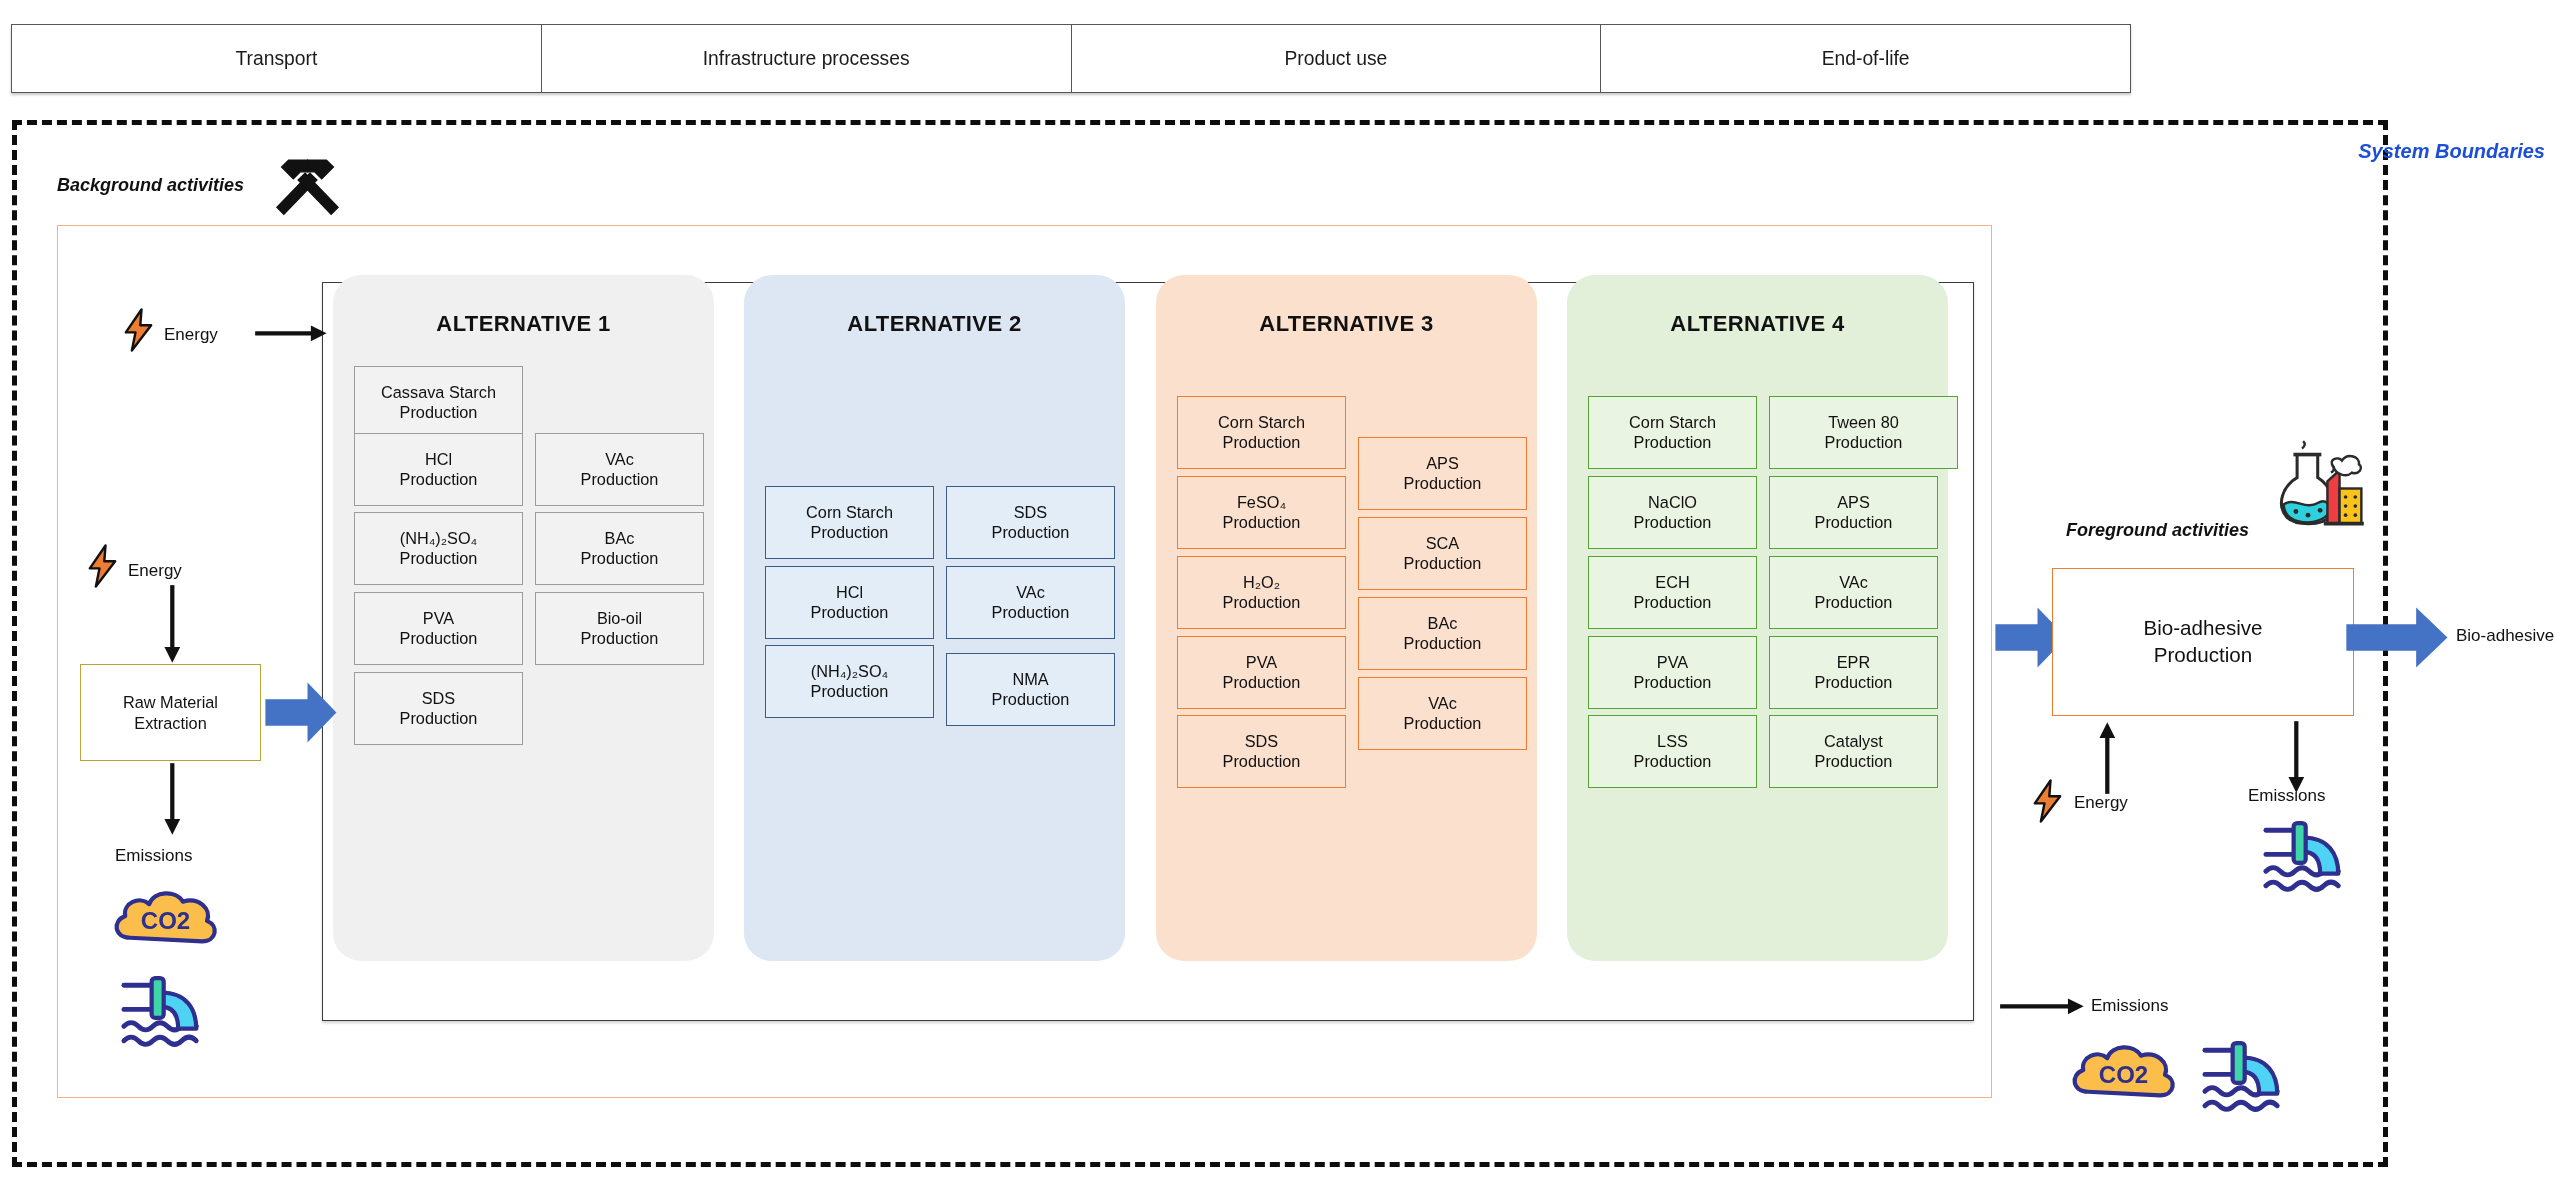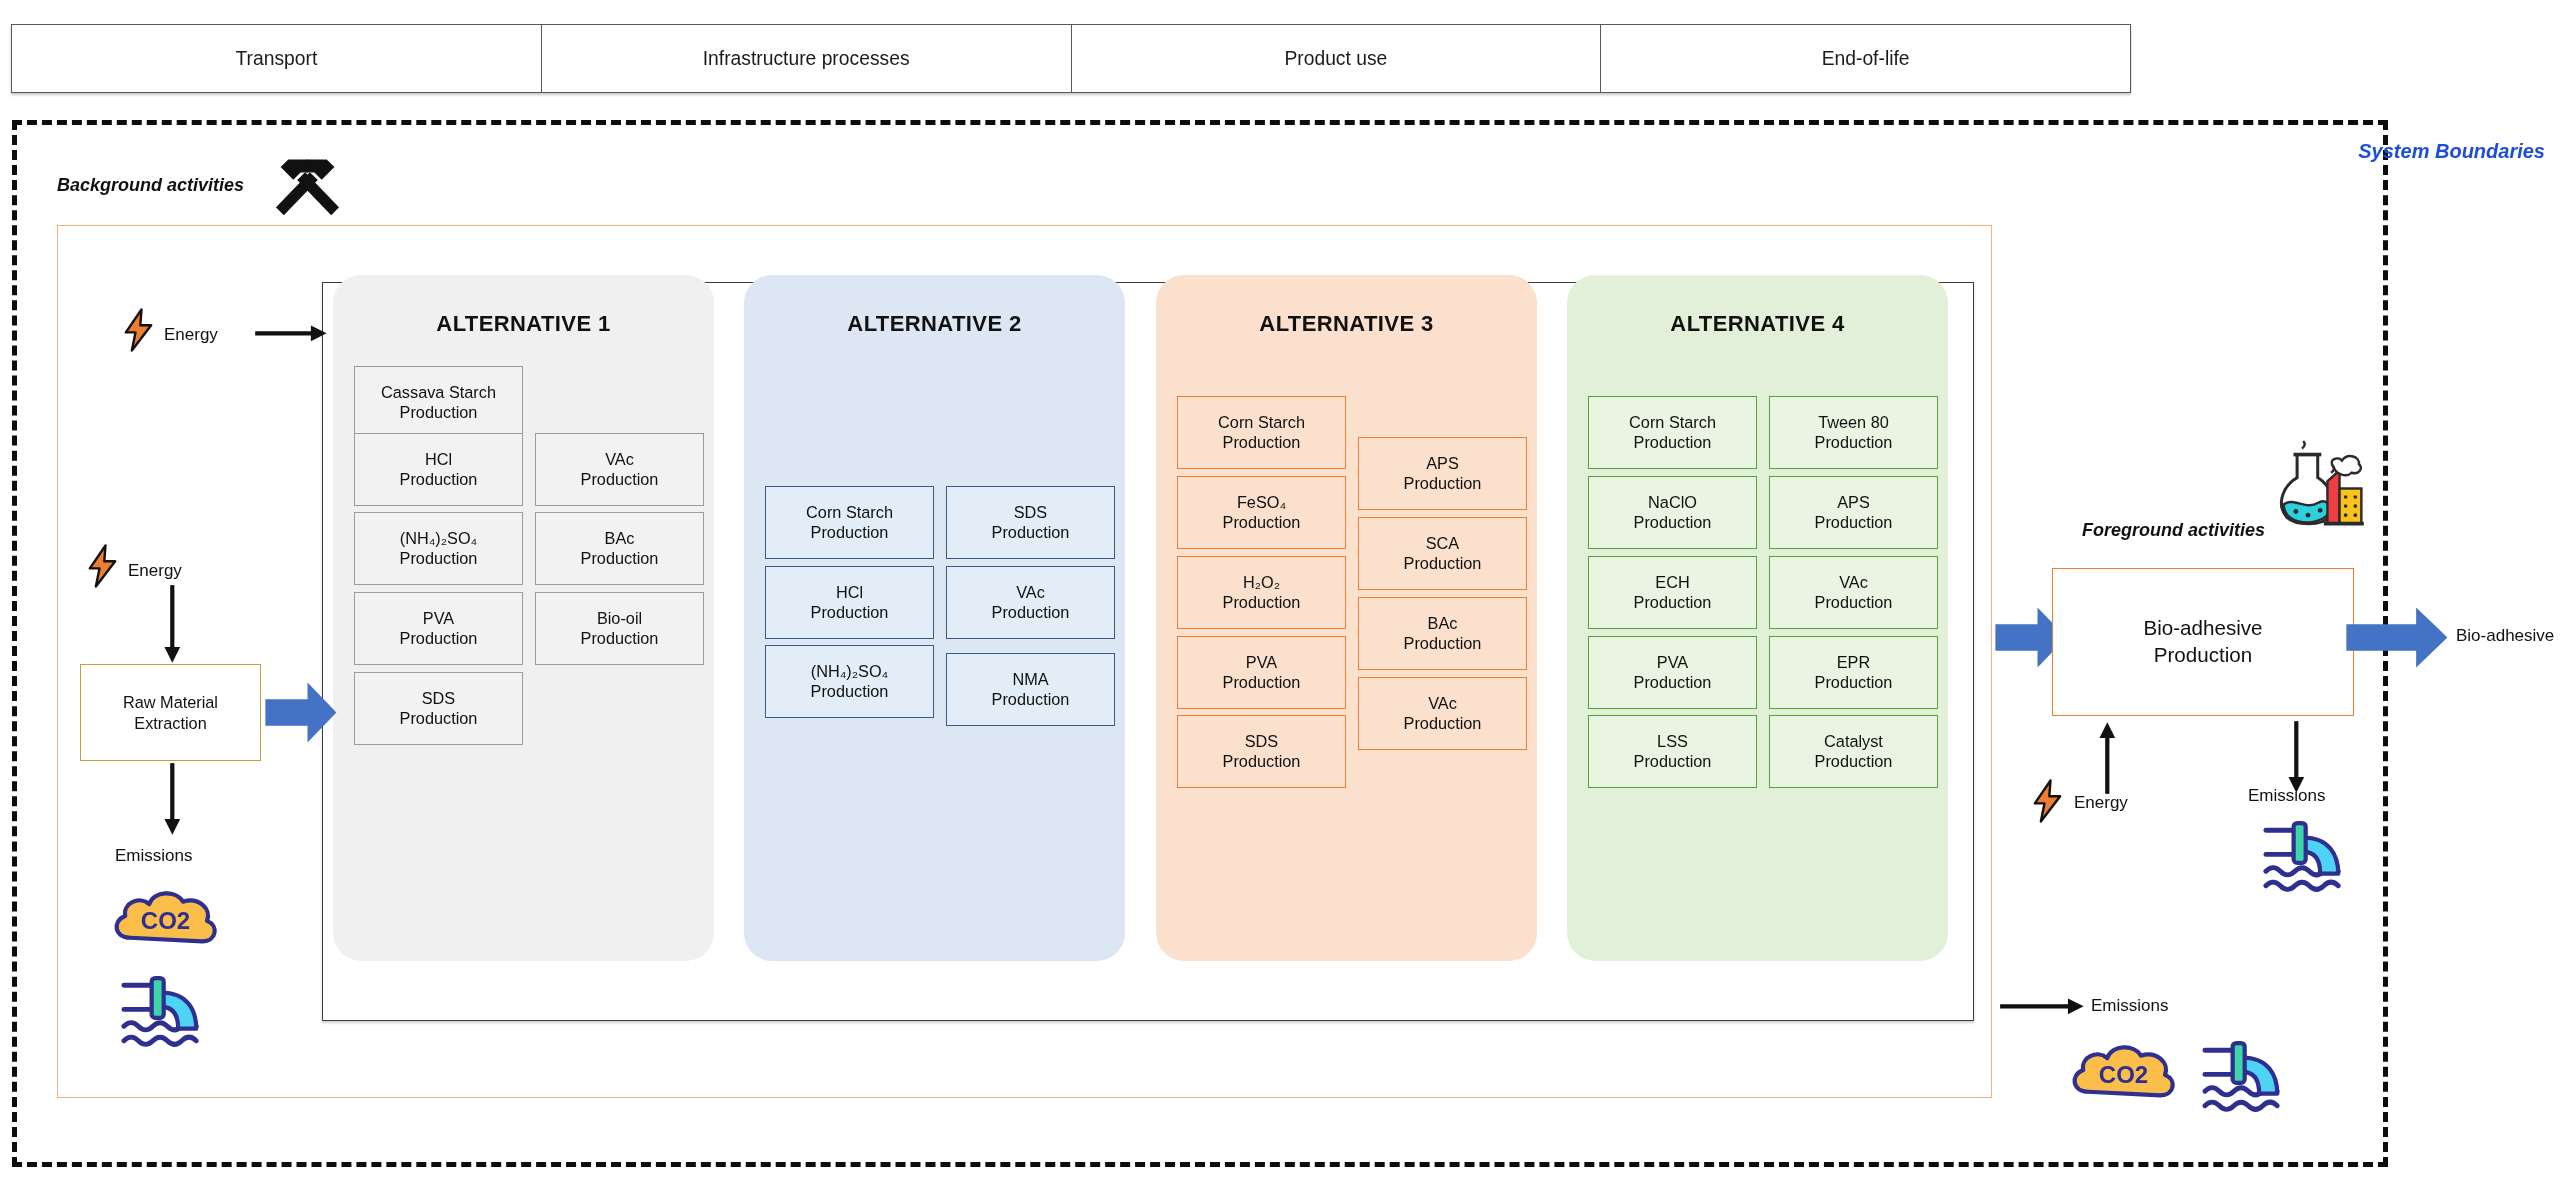--- a/index.html
+++ b/index.html
@@ -56,21 +56,21 @@
           border:1.8px solid #bfa13a;box-sizing:border-box;background:#fff;
           display:flex;flex-direction:column;align-items:center;justify-content:center;
           font-size:16.3px;line-height:1.25;color:#111;}
 
   
   .biobox{position:absolute;left:2052px;top:568px;width:302px;height:148px;
           border:1.8px solid #ed7d31;box-sizing:border-box;background:#fff;
           display:flex;flex-direction:column;align-items:center;justify-content:center;
           font-size:20.6px;line-height:1.3;color:#111;text-align:center;}
   .fg-label{position:absolute;left:2066px;top:520px;font-size:18px;font-style:italic;
-            font-weight:bold;color:#111;margin-left:16px;}
+            font-weight:bold;color:#111;}
   .flask-icon{position:absolute;left:2268px;top:446px;width:97px;height:85px;}
 
   
   .lbl{position:absolute;font-size:17px;color:#111;white-space:nowrap;}
 
   
   .ico{position:absolute;}
   .bolt{width:35px;height:44px;}
   .co2{width:115px;height:71px;}
   .water{width:91px;height:76px;}
@@ -229,21 +229,21 @@
           <span>Production</span>
         </div>
         <div class="cellbox" style="left: 0px; top: 270px; width: 169px; height: 73px;">
           <span>PVA</span>
           <span>Production</span>
         </div>
         <div class="cellbox" style="left: 0px; top: 349px; width: 169px; height: 73px;">
           <span>LSS</span>
           <span>Production</span>
         </div>
-        <div class="cellbox" style="left: 181px; top: 30px; width: 169px; height: 73px;">
+        <div class="cellbox" style="left: 181px; top: 30px; width: 189px; height: 73px;">
           <span>Tween 80</span>
           <span>Production</span>
         </div>
         <div class="cellbox" style="left: 181px; top: 110px; width: 169px; height: 73px;">
           <span>APS</span>
           <span>Production</span>
         </div>
         <div class="cellbox" style="left: 181px; top: 190px; width: 169px; height: 73px;">
           <span>VAc</span>
           <span>Production</span>

